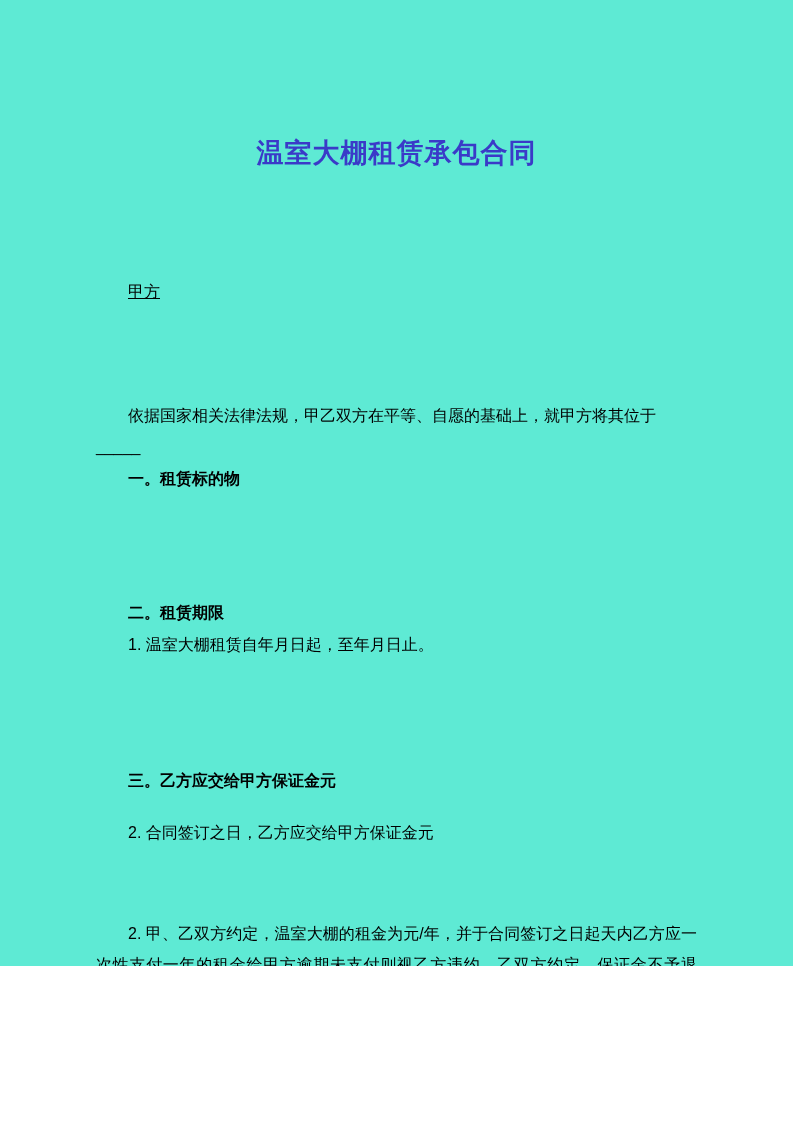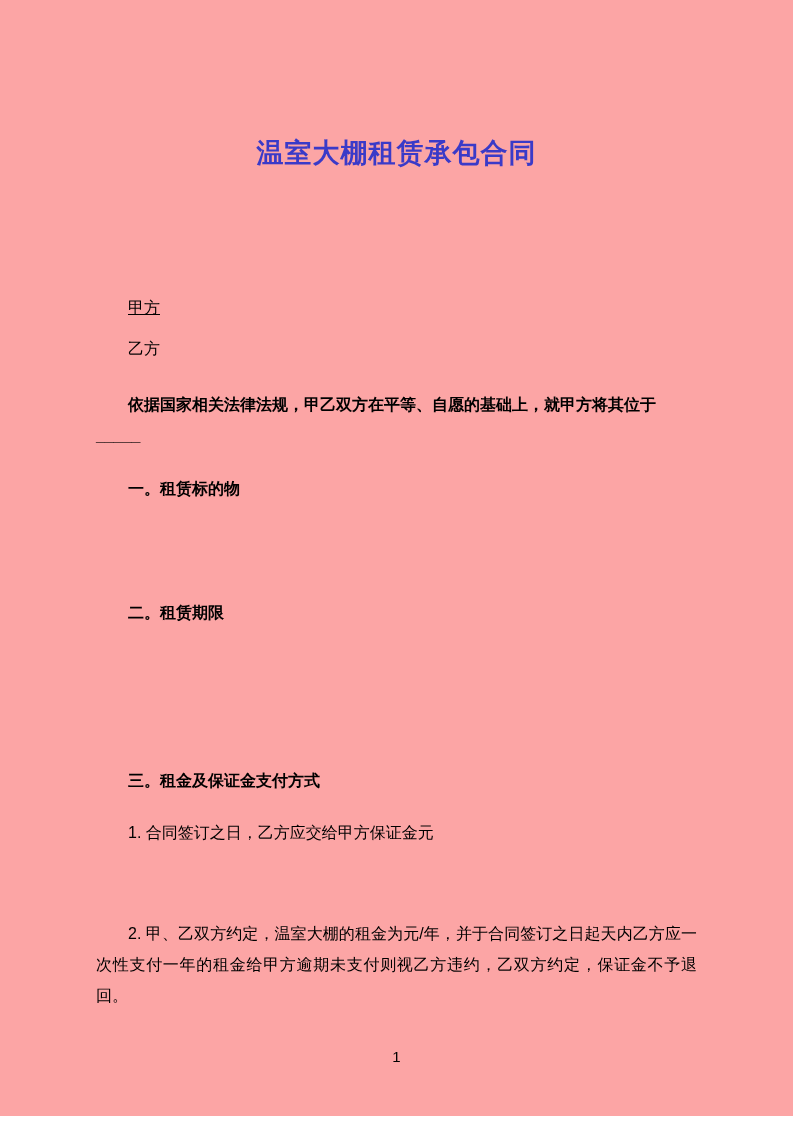--- a/index.html
+++ b/index.html
@@ -4,22 +4,22 @@
 <title>温室大棚租赁承包合同</title>
 <style>
   html, body {
     margin: 0;
     padding: 0;
     background: #ffffff;
   }
   .page {
     position: relative;
     width: 793px;
-    height: 1116px;
-    background: #fca5a5;
+    height: 966px;
+    background: #5eead4;
     overflow: hidden;
     font-family: "Liberation Sans", "DejaVu Sans", sans-serif;
     font-size: 16px;
     color: #000000;
   }
   .title {
     position: absolute;
     top: 130px;
     left: 0;
     width: 793px;
@@ -33,24 +33,24 @@
   .blk {
     position: absolute;
     left: 96px;
     width: 601px;
     line-height: 31px;
   }
   .ln { display: block; min-height: 31px; }
   .ind { text-indent: 32px; }
   .fj  { text-align: justify; text-align-last: justify; }
   .bold { font-weight: bold; }
-  .b-party-a { top: 292px; text-decoration: underline; }
+  .b-party-a { top: 276px; text-decoration: underline; }
   .b-party-b { top: 333px; }
-  .b-intro   { top: 389px; font-weight: bold; }
-  .b-h1      { top: 473px; }
+  .b-intro   { top: 400px; }
+  .b-h1      { top: 463px; }
   .b-s1      { top: 525px; }
   .b-h2      { top: 577px; margin-top: 20px; }
   .b-s2i1    { top: 629px; }
   .b-s2i2    { top: 682px; }
   .b-h3      { top: 765px; }
   .b-s3i1    { top: 817px; }
   .b-s3i2    { top: 918px; }
   .b-h4      { top: 977px; }
   .pagenum {
     position: absolute;
@@ -64,36 +64,36 @@
 </style>
 </head>
 <body>
 
 <div class="page">
 
   <h1 class="title" style="color: rgb(58, 58, 200);">温室大棚租赁承包合同</h1>
 
   <div class="blk b-party-a ind">甲方</div>
 
-  <div class="blk b-party-b ind">乙方</div>
 
   <div class="blk b-intro">
     <span class="ln ind">依据国家相关法律法规，甲乙双方在平等、自愿的基础上，就甲方将其位于_____</span>
   </div>
 
   <div class="blk b-h1 ind bold">一。租赁标的物</div>
 
 
   <div class="blk b-h2 ind bold">二。租赁期限</div>
 
+  <div class="blk b-s2i1 ind">1. 温室大棚租赁自年月日起，至年月日止。</div>
 
 
-  <div class="blk b-h3 ind bold">三。租金及保证金支付方式</div>
+  <div class="blk b-h3 ind bold">三。乙方应交给甲方保证金元</div>
 
-  <div class="blk b-s3i1 ind">1. 合同签订之日，乙方应交给甲方保证金元</div>
+  <div class="blk b-s3i1 ind">2. 合同签订之日，乙方应交给甲方保证金元</div>
 
   <div class="blk b-s3i2">
     <span class="ln ind fj">2. 甲、乙双方约定，温室大棚的租金为元/年，并于合同签订之日起天内乙方应一</span>
     <span class="ln fj">次性支付一年的租金给甲方逾期未支付则视乙方违约，乙双方约定，保证金不予退</span>
     <span class="ln">回。</span>
   </div>
 
 
   <div class="pagenum">1</div>
 

